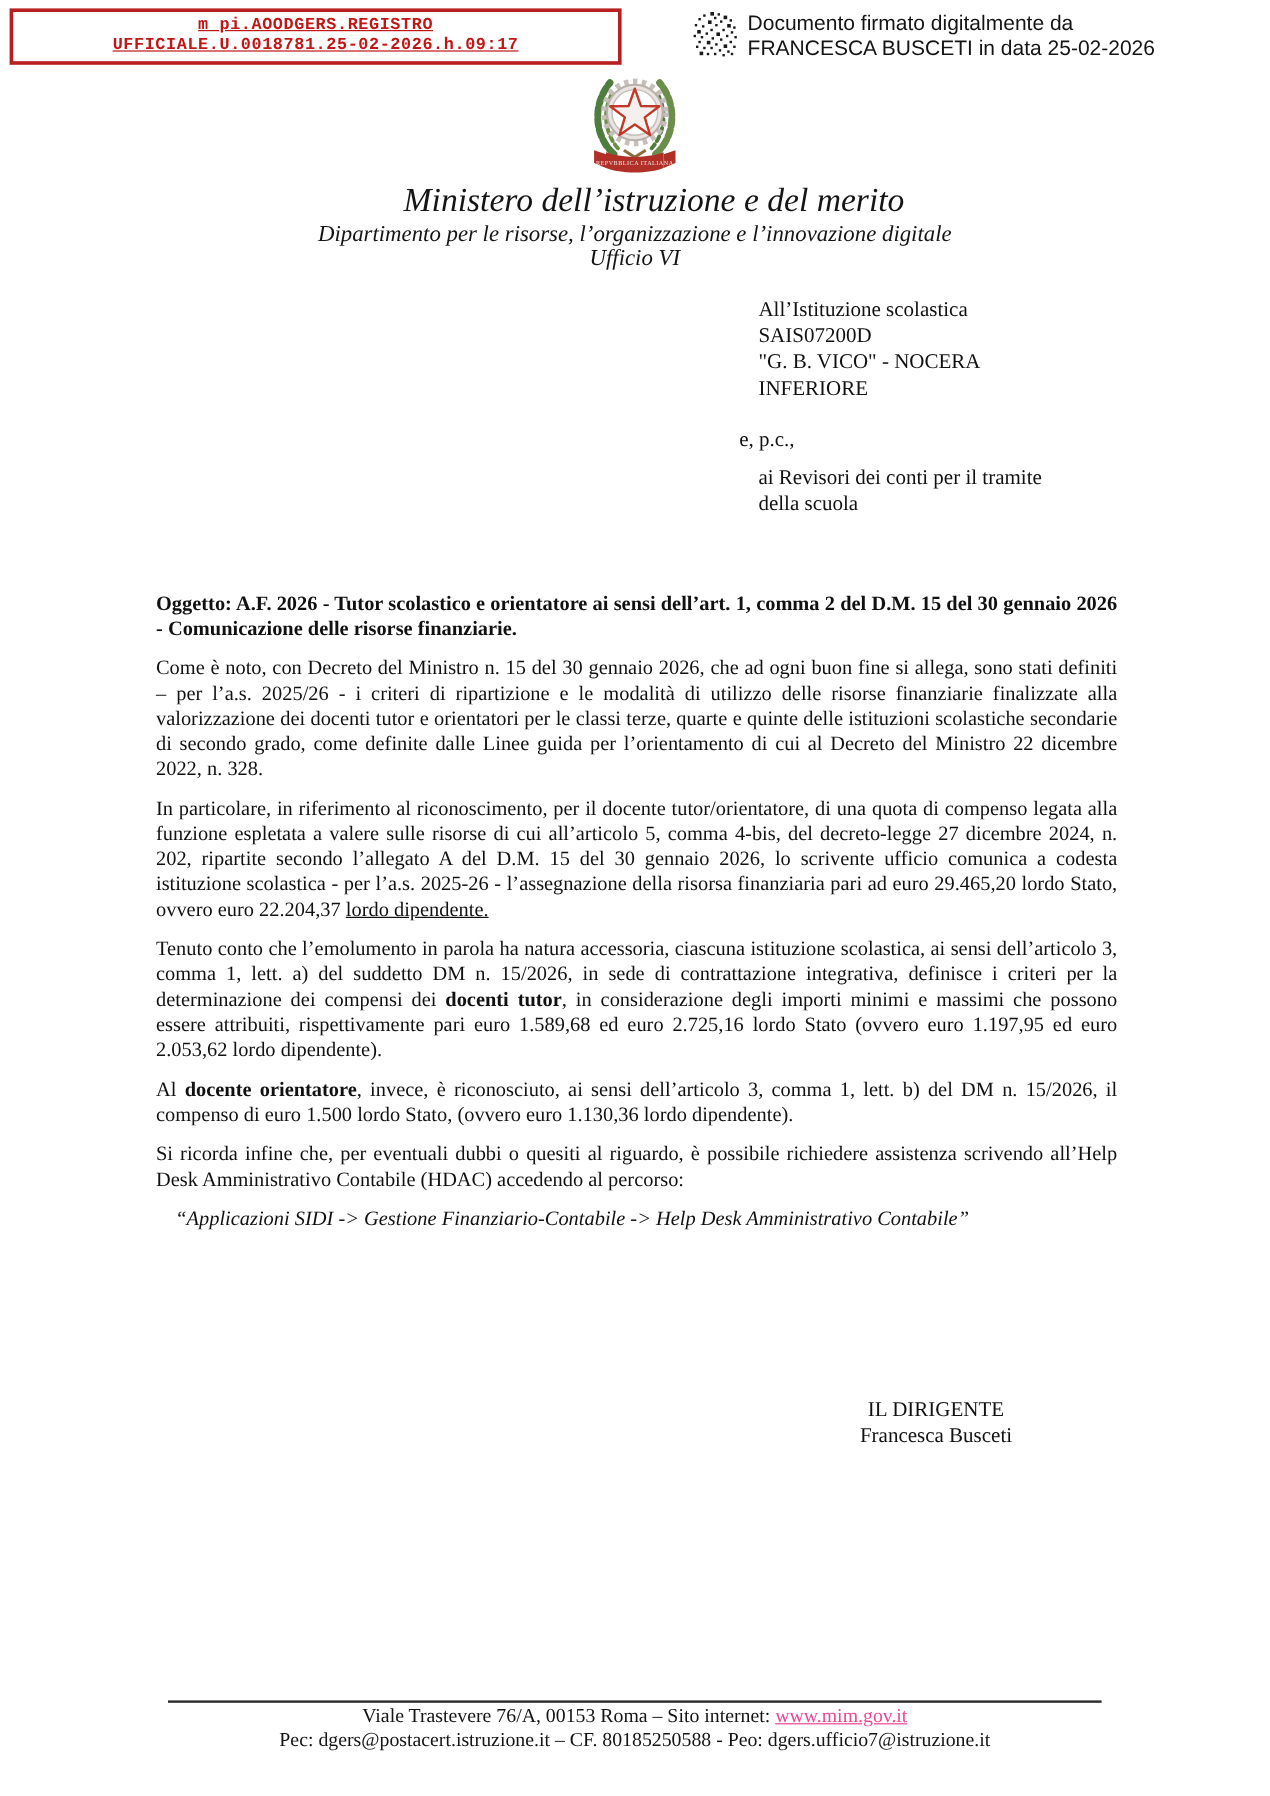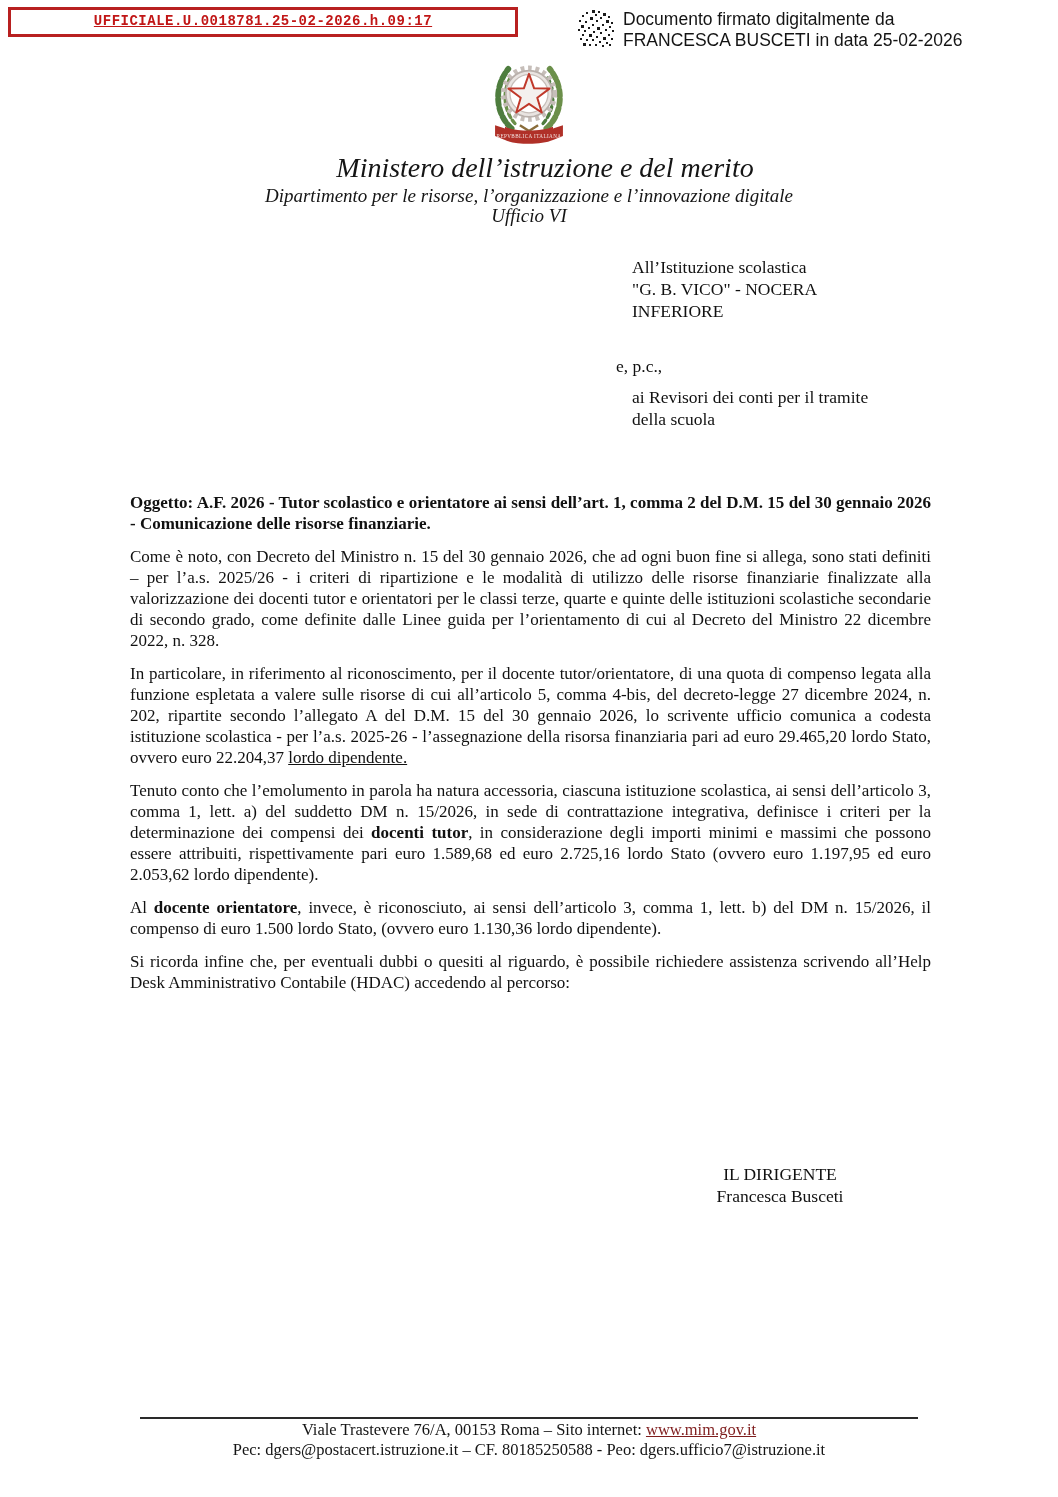--- a/index.html
+++ b/index.html
@@ -30,21 +30,21 @@
 
   
   .emblem-wrap { position:absolute; top:54px; left:0; right:0; text-align:center; }
 
   
   .letterhead { position:absolute; top:150px; left:0; right:0; text-align:center; font-style:italic; color:#151515; }
   .ministry { font-size:28px; line-height:36px;padding-left:32px; }
   .lh-line  { font-size:19px; line-height:19.5px; }
 
   
-  .recipient-to  { position:absolute; left:632px; top:256px; font-size:17.5px; line-height:22px; width:290px; }
+  .recipient-to  { position:absolute; left:632px; top:246px; font-size:17.5px; line-height:22px; width:290px; }
   .cc-label      { position:absolute; left:616px; top:356px; font-size:17.5px; }
   .recipient-cc  { position:absolute; left:632px; top:386px; font-size:17.5px; line-height:22px; width:290px; }
 
   
   .main {
     position:absolute; left:130px; top:492px; width:801px;
     font-size:17px; line-height:21px; text-align:justify;
   }
   .subject { font-weight:bold; margin-bottom:54px; }
   .main p  { margin-bottom:12px; }
@@ -59,20 +59,21 @@
   .footer { position:absolute; left:0; right:0; top:1417px; text-align:center; font-size:16.5px; line-height:20px; color:#141414; }
   .footer-rule { margin:0 140px 1px; border-top:2px solid #2a2a2a; }
   .footer a { text-decoration:underline; }
 </style>
 </head>
 <body>
 
 <div class="page">
 
   <div class="registry-box">
+    <span>m_pi.AOODGERS.REGISTRO</span>
     <span>UFFICIALE.U.0018781.25-02-2026.h.09:17</span>
   </div>
 
   <div class="digital-signature">
     <span>
       <svg width="40" height="40" viewBox="0 0 40 40" fill="#1a1a1a">
         <rect x="16" y="1" width="3" height="3"></rect>
           <rect x="22" y="2" width="2" height="2"></rect>
           <rect x="10" y="3" width="2" height="2"></rect>
         <rect x="27" y="4" width="3" height="3"></rect>
@@ -146,20 +147,21 @@
   </div>
 
   <div class="letterhead">
     <div class="ministry">Ministero dell’istruzione e del merito</div>
     <div class="lh-line">Dipartimento per le risorse, l’organizzazione e l’innovazione digitale</div>
     <div class="lh-line">Ufficio VI</div>
   </div>
 
   <div class="recipient-to">
     <div>All’Istituzione scolastica</div>
+    <div>SAIS07200D</div>
     <div>"G. B. VICO" - NOCERA</div>
     <div>INFERIORE</div>
   </div>
   <div class="cc-label">e, p.c.,</div>
   <div class="recipient-cc">
     <div>ai Revisori dei conti per il tramite</div>
     <div>della scuola</div>
   </div>
 
   <div class="main">
@@ -168,26 +170,27 @@
     <p>Come è noto, con Decreto del Ministro n. 15 del 30 gennaio 2026, che ad ogni buon fine si allega, sono stati definiti – per l’a.s. 2025/26 - i criteri di ripartizione e le modalità di utilizzo delle risorse finanziarie finalizzate alla valorizzazione dei docenti tutor e orientatori per le classi terze, quarte e quinte delle istituzioni scolastiche secondarie di secondo grado, come definite dalle Linee guida per l’orientamento di cui al Decreto del Ministro 22 dicembre 2022, n. 328.</p>
 
     <p><span>In particolare, in riferimento al riconoscimento, per il docente tutor/orientatore, di una quota di compenso legata alla funzione espletata a valere sulle risorse di cui all’articolo 5, comma 4-bis, del decreto-legge 27 dicembre 2024, n. 202, ripartite secondo l’allegato A del D.M. 15 del 30 gennaio 2026, lo scrivente ufficio comunica a codesta istituzione scolastica - per l’a.s. 2025-26 - l’assegnazione della risorsa finanziaria pari ad euro 29.465,20 lordo Stato, ovvero euro 22.204,37 </span><span class="u">lordo dipendente.</span></p>
 
     <p><span>Tenuto conto che l’emolumento in parola ha natura accessoria, ciascuna istituzione scolastica, ai sensi dell’articolo 3, comma 1, lett. a) del suddetto DM n. 15/2026, in sede di contrattazione integrativa, definisce i criteri per la determinazione dei compensi dei </span><span class="b">docenti tutor</span><span>, in considerazione degli importi minimi e massimi che possono essere attribuiti, rispettivamente pari euro 1.589,68 ed euro 2.725,16 lordo Stato (ovvero euro 1.197,95 ed euro 2.053,62 lordo dipendente).</span></p>
 
     <p><span>Al </span><span class="b">docente orientatore</span><span>, invece, è riconosciuto, ai sensi dell’articolo 3, comma 1, lett. b) del DM n. 15/2026, il compenso di euro 1.500 lordo Stato, (ovvero euro 1.130,36 lordo dipendente).</span></p>
 
     <p>Si ricorda infine che, per eventuali dubbi o quesiti al riguardo, è possibile richiedere assistenza scrivendo all’Help Desk Amministrativo Contabile (HDAC) accedendo al percorso:</p>
 
+    <p class="quote">“Applicazioni SIDI -&gt; Gestione Finanziario-Contabile -&gt; Help Desk Amministrativo Contabile”</p>
   </div>
 
   <div class="closing">
     <div>IL DIRIGENTE</div>
     <div>Francesca Busceti</div>
   </div>
 
   <div class="footer">
     <div class="footer-rule"></div>
-    <div><span>Viale Trastevere 76/A, 00153 Roma – Sito internet: </span><a href="#" style="color:#7f1d1d">www.mim.gov.it</a></div>
+    <div><span>Viale Trastevere 76/A, 00153 Roma – Sito internet: </span><a href="#" style="color:#ec4899">www.mim.gov.it</a></div>
     <div>Pec: dgers@postacert.istruzione.it – CF. 80185250588 - Peo: dgers.ufficio7@istruzione.it</div>
   </div>
 
 </div>
 
 </body></html>

